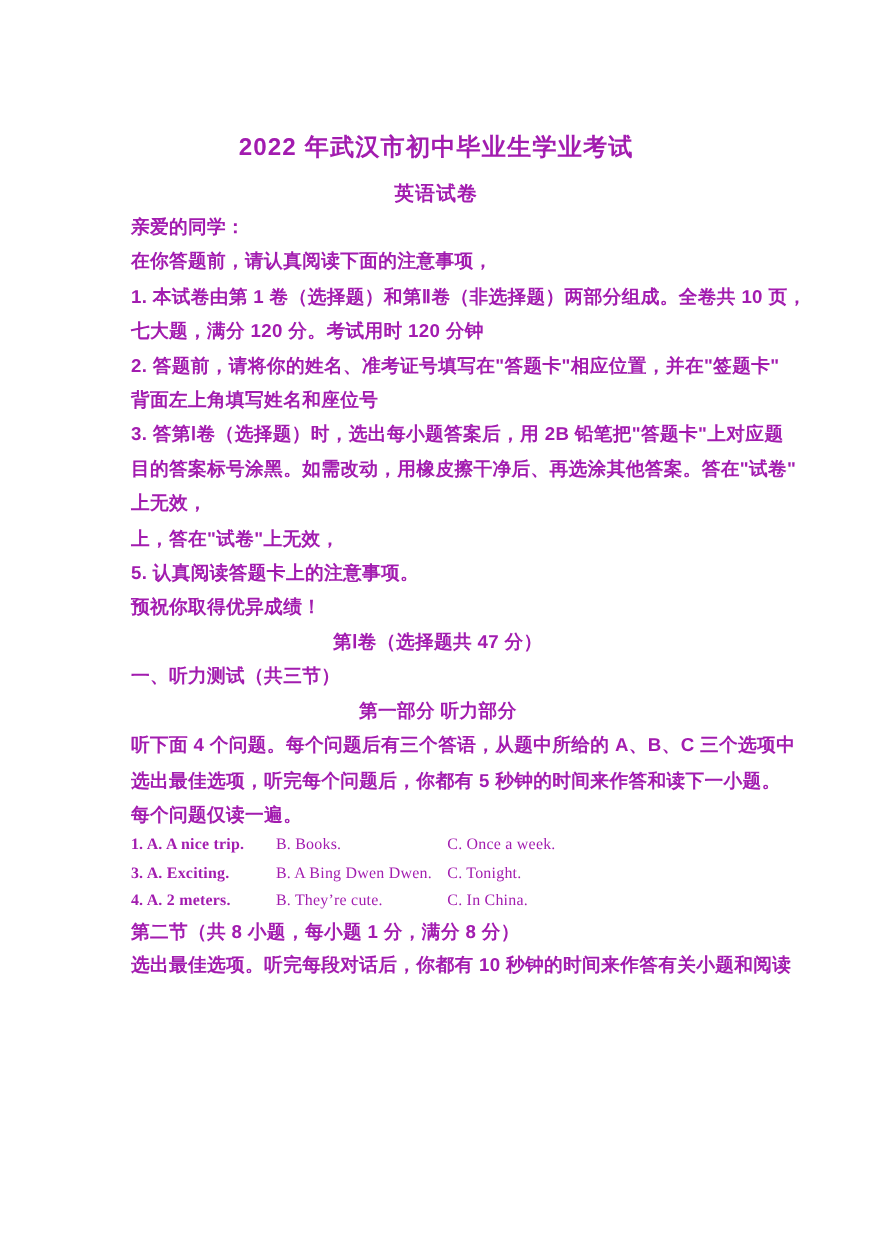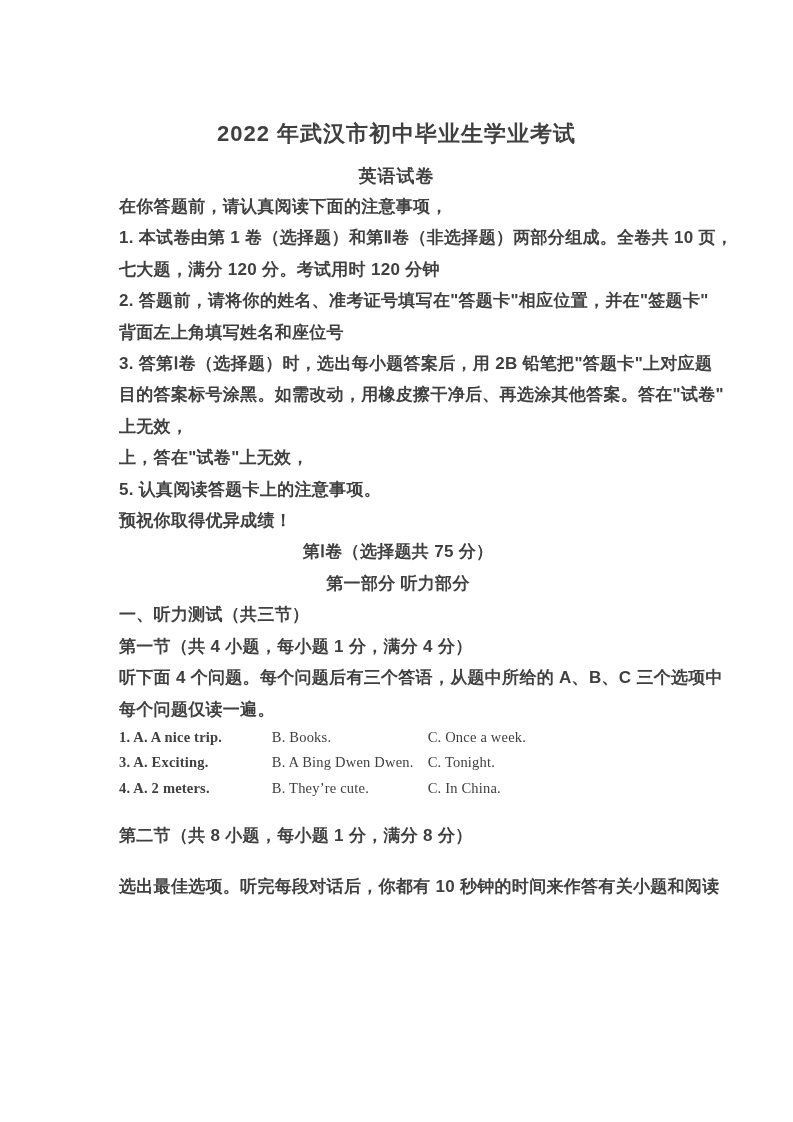--- a/index.html
+++ b/index.html
@@ -1,21 +1,21 @@
 <!DOCTYPE html>
 <html><head>
 <meta charset="utf-8">
 <style>
   html, body { margin: 0; padding: 0; background: #ffffff; }
   .page {
     position: relative;
     width: 793px;
     height: 1122px;
     background: #ffffff;
-    color: #404040;
+    color: #a21caf;
     font-family: "Liberation Sans", sans-serif;
     overflow: hidden;
   }
   .title-block {
     position: absolute;
     left: 60px;
     right: 60px;
     top: 112px;
     text-align: center;
   }
@@ -37,65 +37,66 @@
     width: 558px;
     top: 191px;
   }
   .cn-line {
     font-size: 17px;
     font-weight: 700;
     line-height: 31.4px;
     white-space: nowrap;
     letter-spacing: 0.3px;
   }
-  .tail .cn-line { line-height: 30.5px; margin-top: 20px; }
+  .tail .cn-line { line-height: 30.5px; }
   .center { text-align: center; }
   .opt-line {
     font-family: "Liberation Serif", serif;
     font-size: 14.5px;
     font-weight: 400;
     line-height: 25.5px;
     white-space: nowrap;
     letter-spacing: 0.2px;
   }
   .opt-a { display: inline-block; min-width: 128px; font-weight: bold; }
-  .opt-b { display: inline-block; min-width: 152px; margin-left: 21px; }
+  .opt-b { display: inline-block; min-width: 152px; }
 </style>
 </head>
 <body>
 
 <div class="page">
 
   <div class="title-block">
     <div class="doc-title">2022 年武汉市初中毕业生学业考试</div>
     <div class="doc-subtitle">英语试卷</div>
   </div>
 
   <div class="doc-body">
 
+    <div class="cn-line">亲爱的同学：</div>
     <div class="cn-line">在你答题前，请认真阅读下面的注意事项，</div>
 
     <div class="cn-line">1. 本试卷由第 1 卷（选择题）和第Ⅱ卷（非选择题）两部分组成。全卷共 10 页，</div>
     <div class="cn-line">七大题，满分 120 分。考试用时 120 分钟</div>
     <div class="cn-line">2. 答题前，请将你的姓名、准考证号填写在"答题卡"相应位置，并在"签题卡"</div>
     <div class="cn-line">背面左上角填写姓名和座位号</div>
     <div class="cn-line">3. 答第Ⅰ卷（选择题）时，选出每小题答案后，用 2B 铅笔把"答题卡"上对应题</div>
     <div class="cn-line">目的答案标号涂黑。如需改动，用橡皮擦干净后、再选涂其他答案。答在"试卷"</div>
     <div class="cn-line">上无效，</div>
     <div class="cn-line">上，答在"试卷"上无效，</div>
     <div class="cn-line">5. 认真阅读答题卡上的注意事项。</div>
 
     <div class="cn-line">预祝你取得优异成绩！</div>
 
-    <div class="cn-line center">第Ⅰ卷（选择题共 75 分）</div>
+    <div class="cn-line center">第Ⅰ卷（选择题共 47 分）</div>
+    <div class="cn-line">一、听力测试（共三节）</div>
     <div class="cn-line center">第一部分 听力部分</div>
-    <div class="cn-line">一、听力测试（共三节）</div>
 
-    <div class="cn-line">第一节（共 4 小题，每小题 1 分，满分 4 分）</div>
     <div class="cn-line">听下面 4 个问题。每个问题后有三个答语，从题中所给的 A、B、C 三个选项中</div>
+    <div class="cn-line">选出最佳选项，听完每个问题后，你都有 5 秒钟的时间来作答和读下一小题。</div>
     <div class="cn-line">每个问题仅读一遍。</div>
 
     <div class="opt-line">
       <span class="opt-a">1. A. A nice trip.</span>
       <span class="opt-b">B. Books.</span>
       <span class="opt-c">C. Once a week.</span>
     </div>
     <div class="opt-line">
       <span class="opt-a">3. A. Exciting.</span>
       <span class="opt-b">B. A Bing Dwen Dwen.</span>

